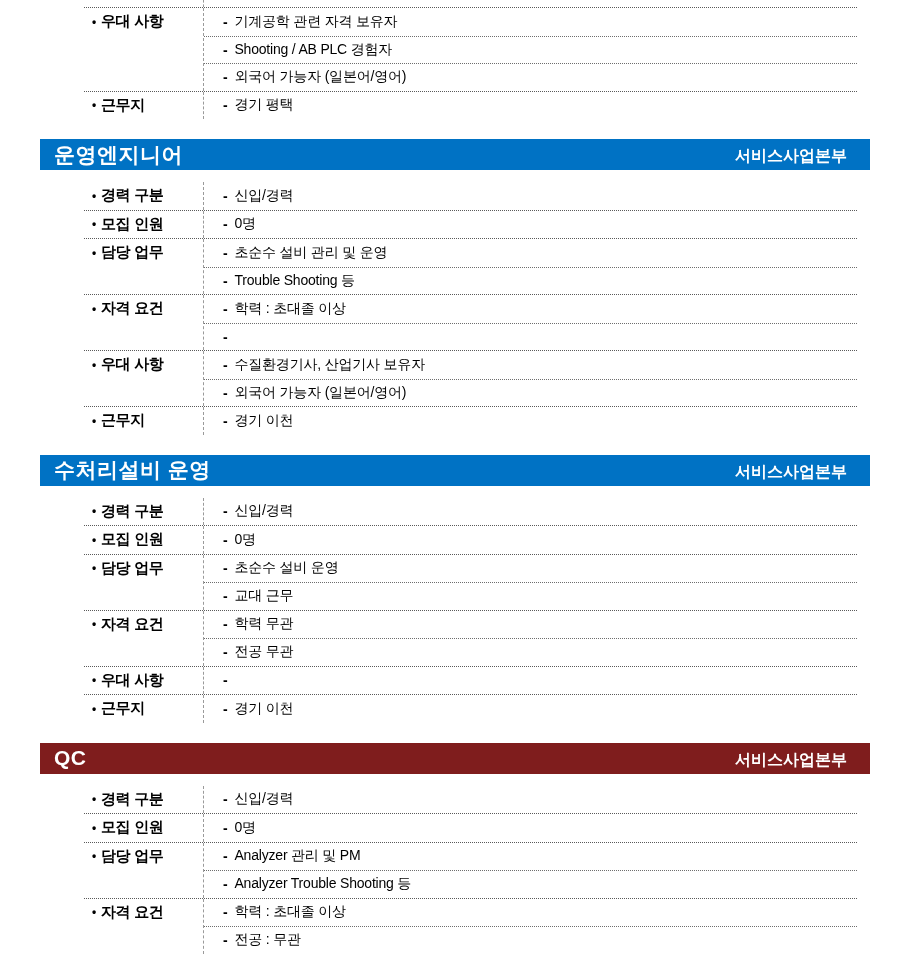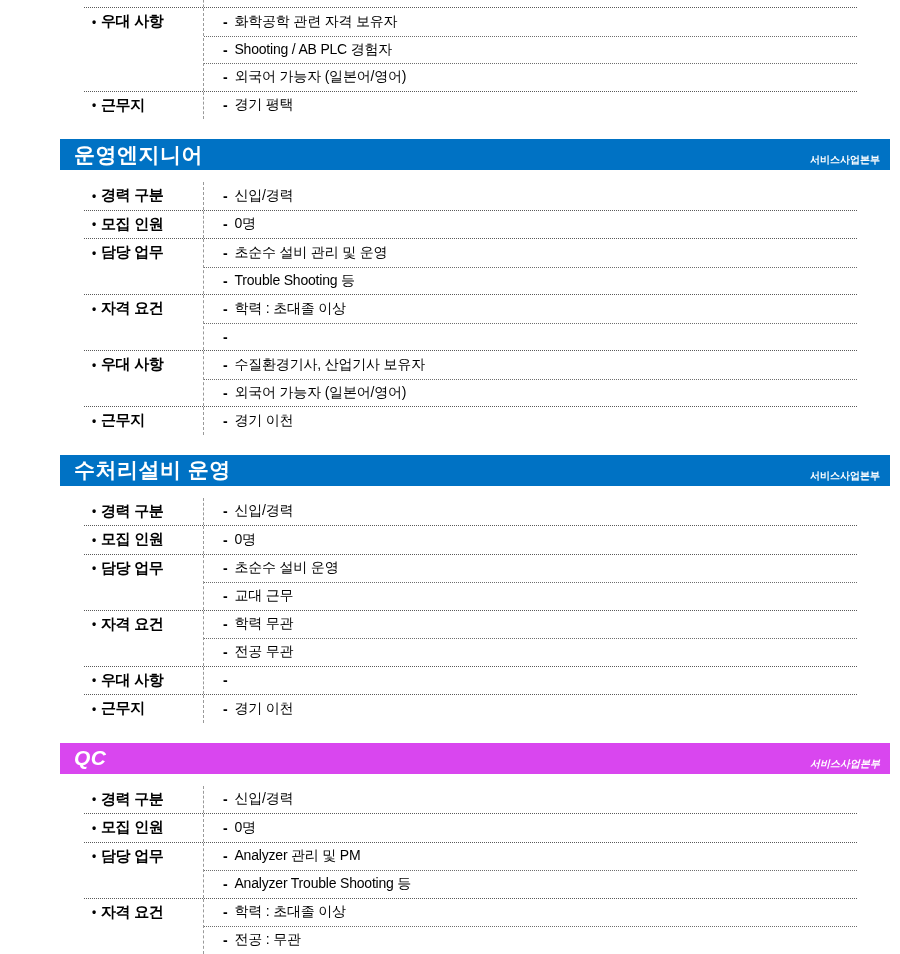--- a/index.html
+++ b/index.html
@@ -28,43 +28,43 @@
     height: 27.5px; display: flex; align-items: center;
     padding-left: 19px; font-size: 14px; font-weight: 500; letter-spacing: -0.2px;
     white-space: nowrap;
   }
   .vline + .vline { border-top: 1px dotted #6e6e6e; }
   .dash { margin-right: 7px; font-weight: 700; }
 
   
   .section { margin-top: 20px; }
   .section-bar {
-    position: relative; margin-left: 60px; width: 830px; height: 31px;
+    position: relative; margin-left: 40px; width: 830px; height: 31px;
     color: #fff; display: flex; align-items: center;
   }
   .bar-title { font-size: 21px; font-weight: 700; padding-left: 14px; letter-spacing: 0.5px; }
-  .bar-division { position: absolute; right: 10px; bottom: 3px; font-size: 10px; font-weight: 700; }
+  .bar-division { position: absolute; right: 23px; bottom: 3px; font-size: 16px; font-weight: 700; }
   .section > .jobtable { margin-top: 12px; }
 </style>
 </head>
 <body>
 
 <div class="doc">
   <div id="partial-host">
       <div class="jobtable partial">
         <div class="vstub"></div>
         <div class="group">
           <div class="label-cell">
             <span class="bullet">•</span>
             <span class="label-text">우대 사항</span>
           </div>
           <div class="values">
             <div class="vline">
               <span class="dash">-</span>
-              <span class="value-text">화학공학 관련 자격 보유자</span>
+              <span class="value-text">기계공학 관련 자격 보유자</span>
             </div>
             <div class="vline">
               <span class="dash">-</span>
               <span class="value-text">Shooting / AB PLC 경험자</span>
             </div>
             <div class="vline">
               <span class="dash">-</span>
               <span class="value-text">외국어 가능자 (일본어/영어)</span>
             </div>
           </div>
@@ -256,21 +256,21 @@
             <div class="values">
               <div class="vline">
                 <span class="dash">-</span>
                 <span class="value-text">경기 이천</span>
               </div>
             </div>
           </div>
         </div>
       </section>
       <section class="section">
-        <div class="section-bar" style="background: #d946ef; font-style: italic;">
+        <div class="section-bar" style="background: #7f1d1d;">
           <span class="bar-title">QC</span>
           <span class="bar-division">서비스사업본부</span>
         </div>
         <div class="jobtable">
           <div class="group">
             <div class="label-cell">
               <span class="bullet">•</span>
               <span class="label-text">경력 구분</span>
             </div>
             <div class="values">

